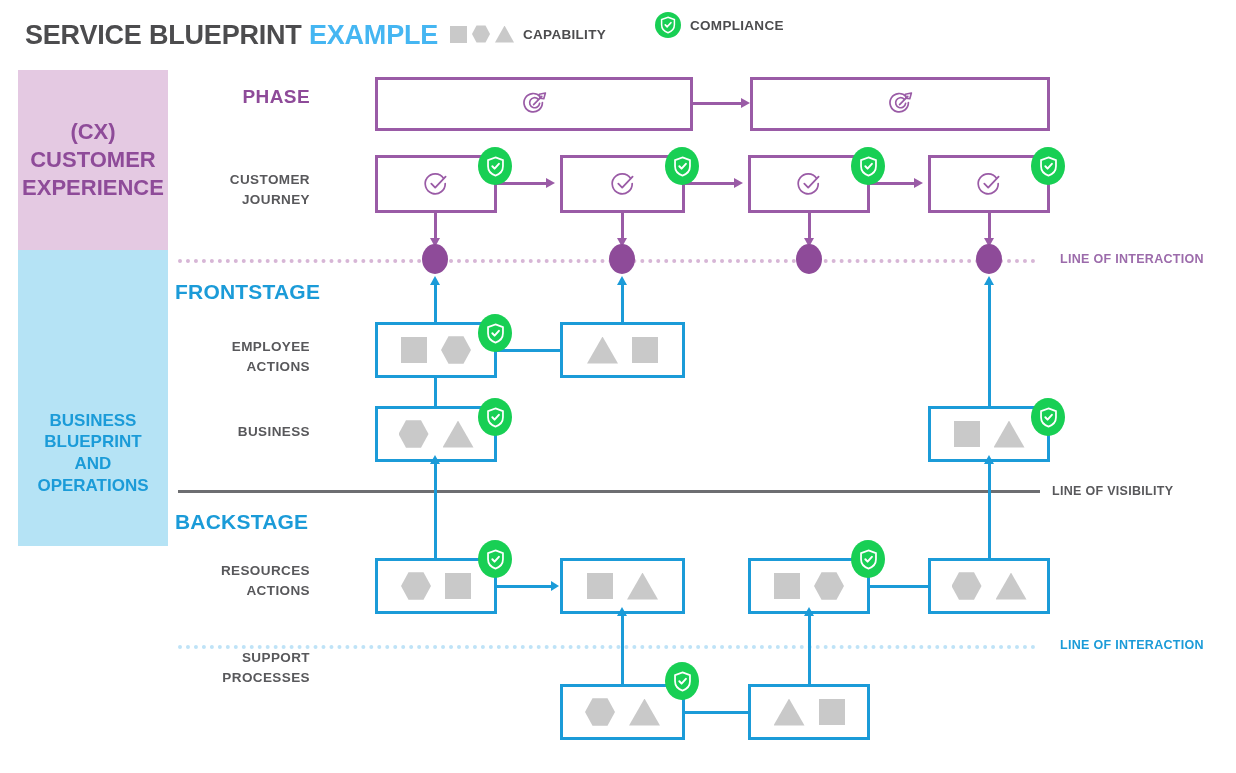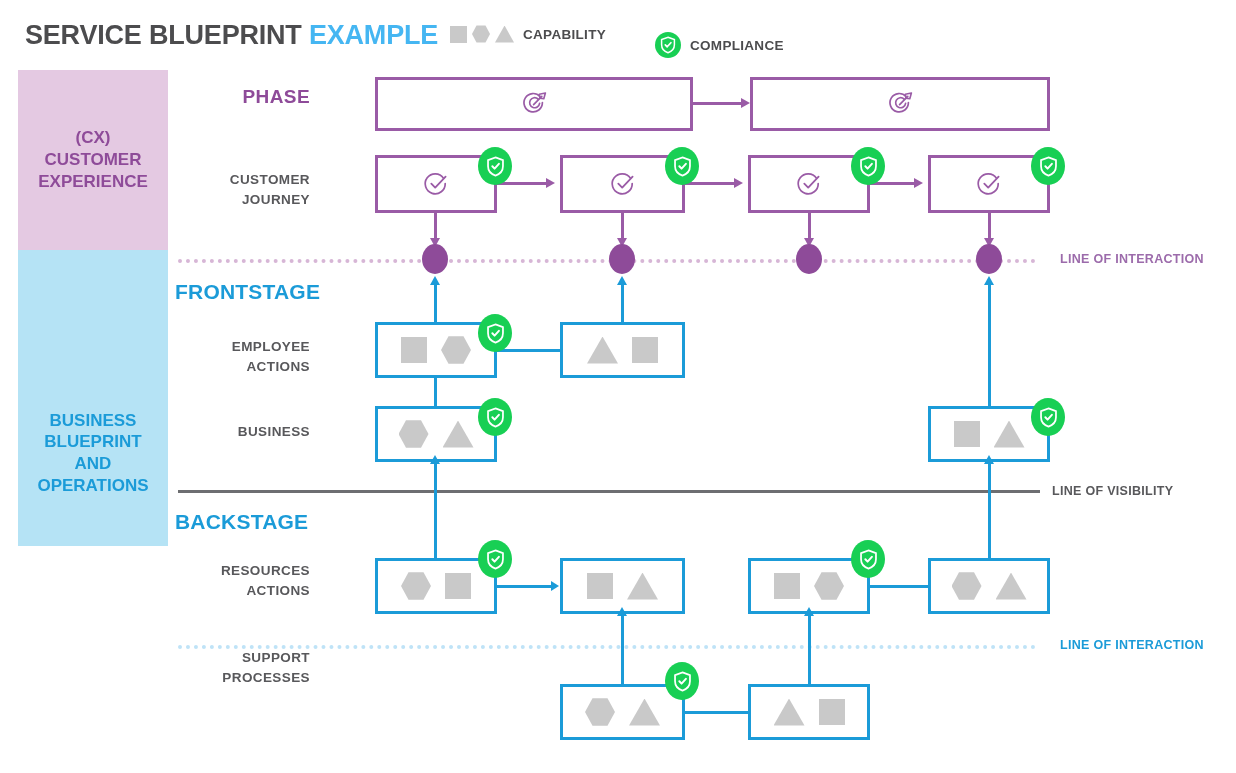--- a/index.html
+++ b/index.html
@@ -14,21 +14,21 @@
   
   #header-title{
     left:25px;top:20px;
     font-size:27px;font-weight:bold;letter-spacing:-0.2px;
     color:#4c4c4e;white-space:nowrap;
   }
   #header-title .accent{color:#45b6f2;}
 
   .legend-group{display:flex;align-items:center;gap:9px;}
   #legend-capability{left:450px;top:25px;}
-  #legend-compliance{left:655px;top:32px;}
+  #legend-compliance{left:655px;top:12px;}
   .legend-label{
     font-size:13.5px;font-weight:bold;color:#4c4c4e;letter-spacing:0.3px;
     white-space:nowrap;
   }
   .legend-shapes{display:flex;align-items:center;gap:5px;}
 
   
   .cap-square{width:17px;height:17px;background:#c9c9c9;display:block;}
   .cap-hex{
     width:18px;height:18px;background:#c9c9c9;display:block;
@@ -40,21 +40,21 @@
   }
 
   
   .band{
     left:18px;width:150px;
     display:flex;align-items:center;justify-content:center;
     text-align:center;font-weight:bold;line-height:1.28;
   }
   #band-cx{
     top:70px;height:180px;background:#e4c9e2;
-    color:#8e4b99;font-size:17px;
+    color:#8e4b99;font-size:22px;
   }
   #band-bro{
     top:250px;height:296px;background:#b5e3f5;
     color:#1b9bd8;font-size:17px;
   }
 
   
   .row-label{
     width:180px;left:130px;text-align:right;
     font-size:13.5px;line-height:1.45;color:#58585b;

